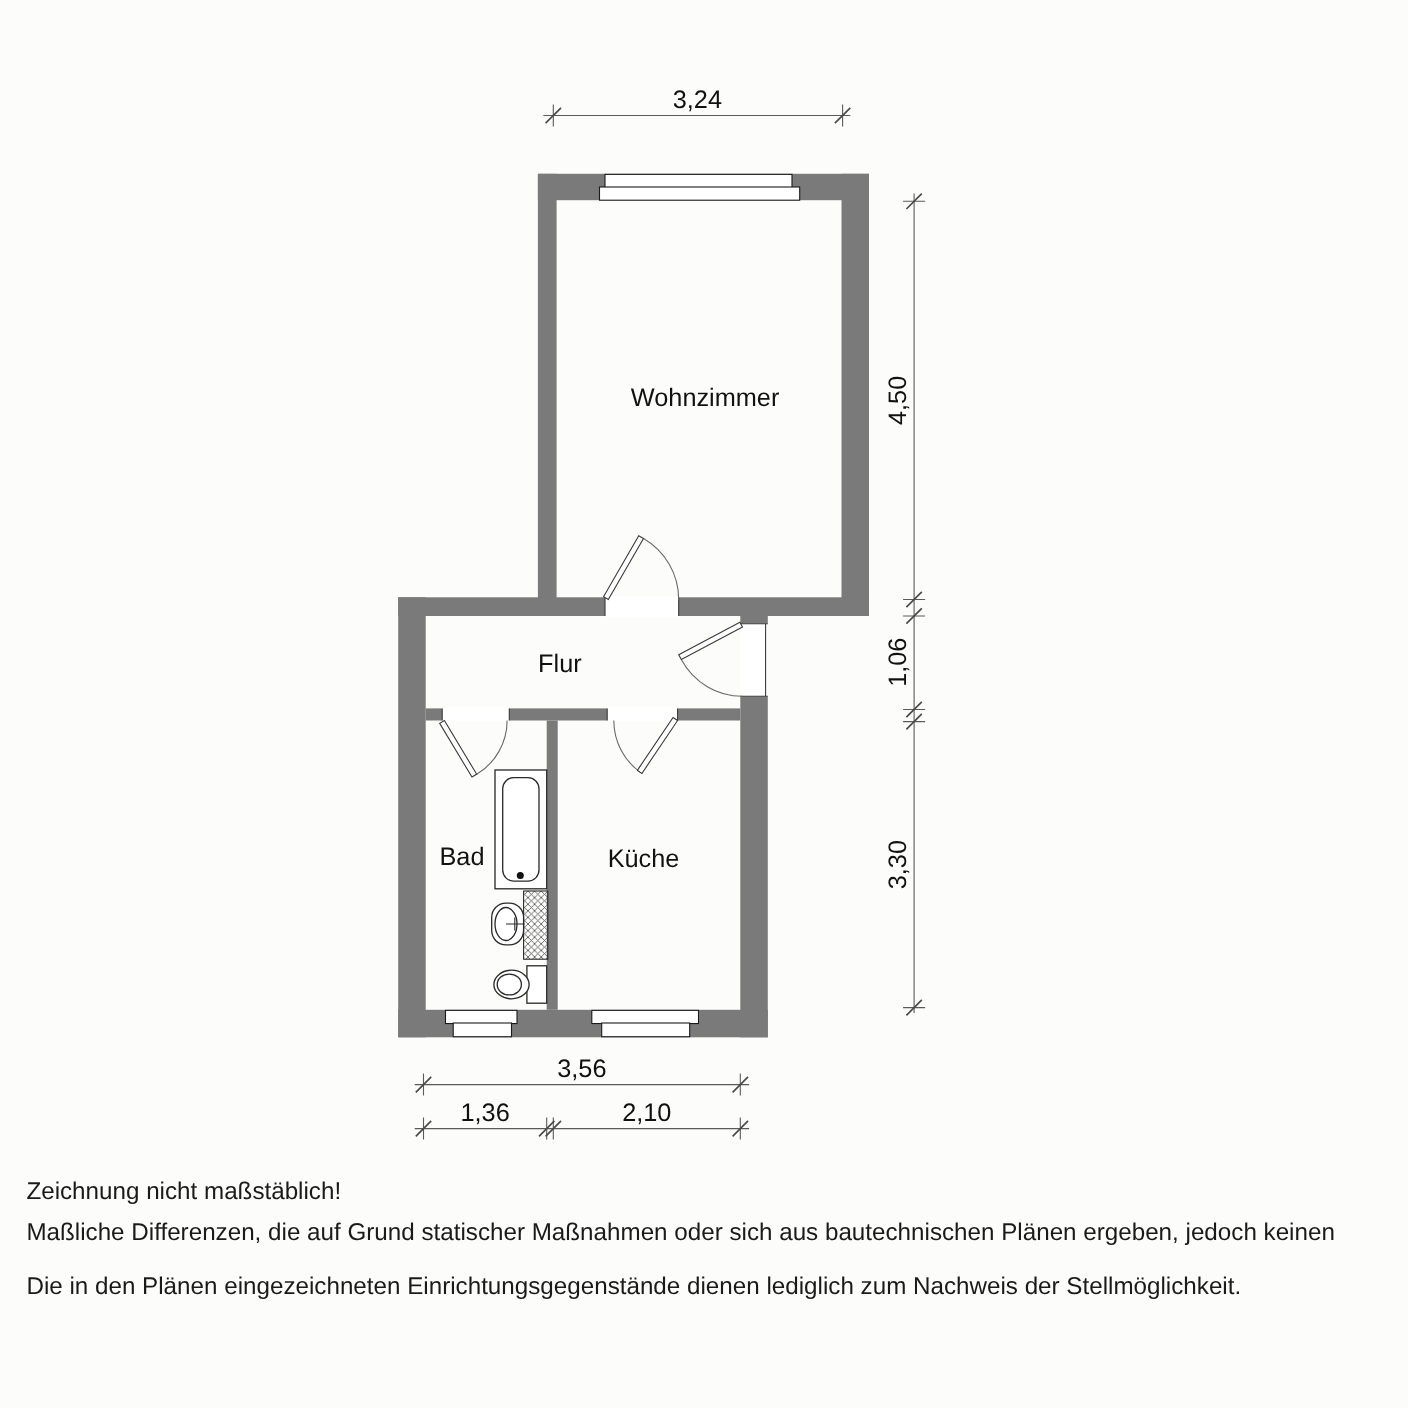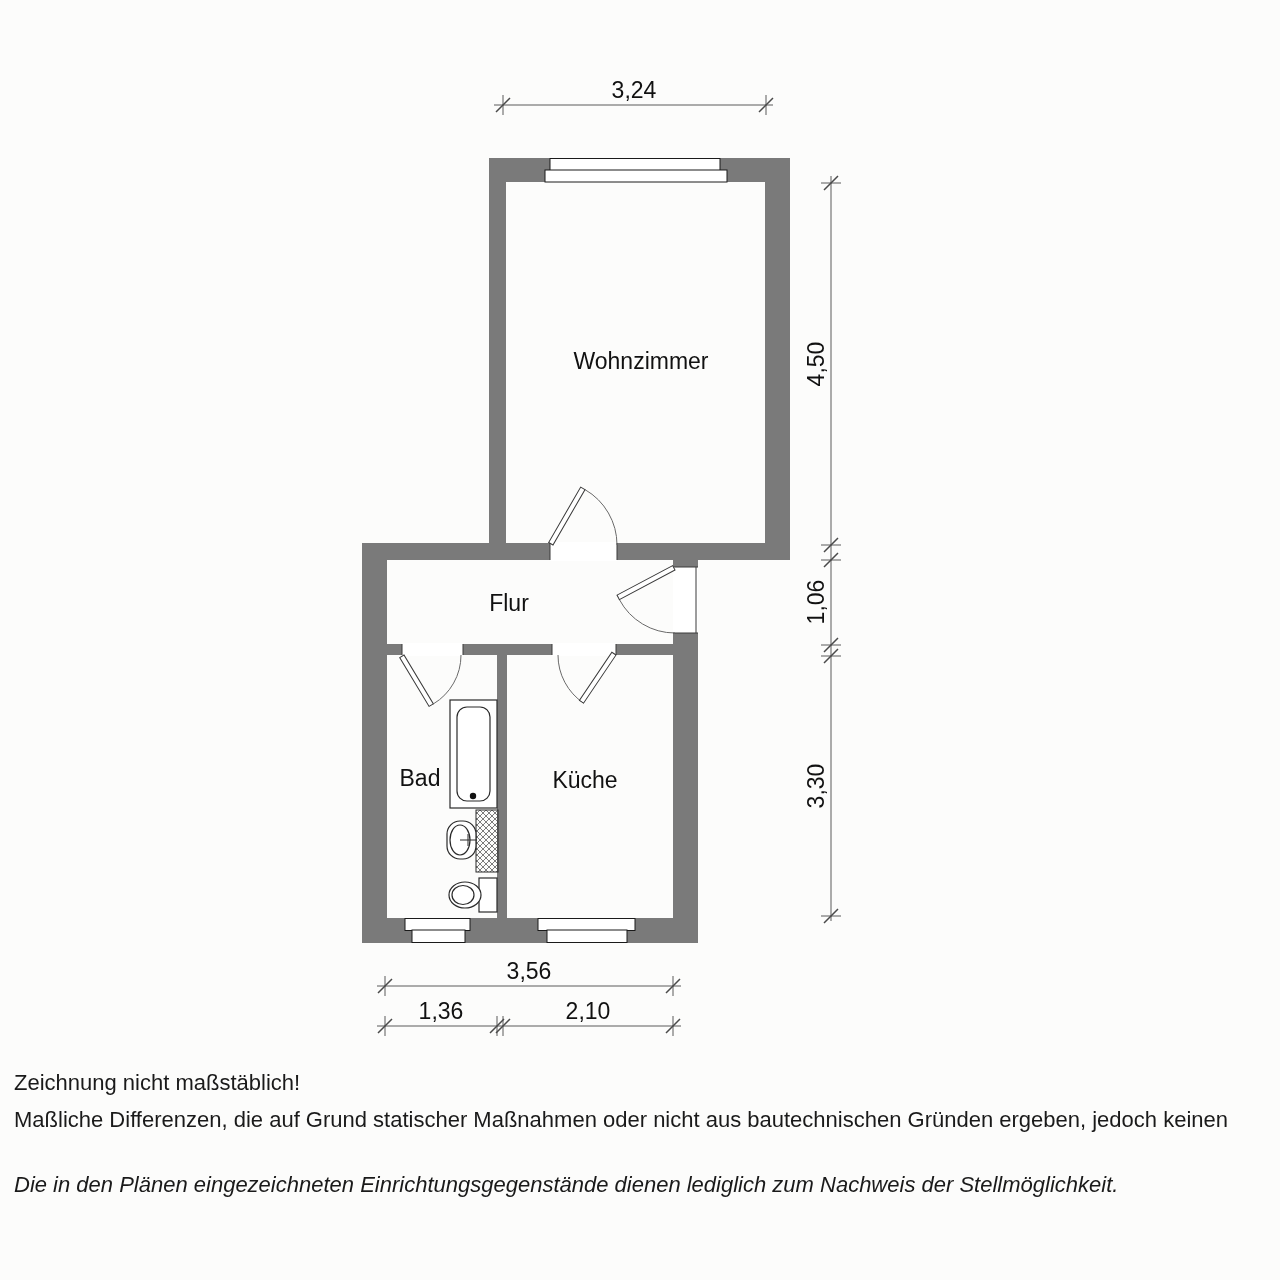--- a/index.html
+++ b/index.html
@@ -19,24 +19,24 @@
   .leaf{fill:#ffffff;stroke:#3a3a3a;stroke-width:1;}
   .arc{fill:none;stroke:#6a6a6a;stroke-width:1;}
   .fix{fill:#ffffff;stroke:#2a2a2a;stroke-width:1.2;}
   .fixline{fill:none;stroke:#2a2a2a;stroke-width:1;}
   .dimline{fill:none;stroke:#5a5a5a;stroke-width:1;}
   .ext{fill:none;stroke:#5a5a5a;stroke-width:1;}
   .slash{fill:none;stroke:#4a4a4a;stroke-width:1.5;}
   .dimtext{font-size:23px;fill:#111;text-anchor:middle;font-family:"Liberation Sans",sans-serif;}
   .roomtext{font-size:23px;fill:#111;text-anchor:middle;font-family:"Liberation Sans",sans-serif;}
   .notes{
-    position:absolute;left:14px;top:1064px;width:1252px;
+    position:absolute;left:24px;top:1064px;width:1252px;
     font-size:22px;line-height:37px;white-space:nowrap;
   }
-  .notes .gap{margin-top:28px;font-style:italic;}
+  .notes .gap{margin-top:12px;}
 </style>
 </head>
 <body>
 
 <svg id="plan-svg" width="1280" height="1060" viewBox="0 0 1280 1060">
   <defs>
     <pattern id="hatch" width="6" height="6" patternUnits="userSpaceOnUse">
       <path d="M0 6 L6 0 M0 0 L6 6" stroke="#5a5a5a" stroke-width="0.8" fill="none"></path>
     </pattern>
   </defs>
@@ -150,15 +150,15 @@
   <g>
     <text class="roomtext" x="641" y="369">Wohnzimmer</text>
     <text class="roomtext" x="509" y="611">Flur</text>
     <text class="roomtext" x="420" y="786">Bad</text>
     <text class="roomtext" x="585" y="788">Küche</text>
   </g>
 </svg>
 
 <div class="notes">
   <div>Zeichnung nicht maßstäblich!</div>
-  <div>Maßliche Differenzen, die auf Grund statischer Maßnahmen oder nicht aus bautechnischen Gründen ergeben, jedoch keinen</div>
+  <div>Maßliche Differenzen, die auf Grund statischer Maßnahmen oder sich aus bautechnischen Plänen ergeben, jedoch keinen</div>
   <div class="gap">Die in den Plänen eingezeichneten Einrichtungsgegenstände dienen lediglich zum Nachweis der Stellmöglichkeit.</div>
 </div>
 
 </body></html>

